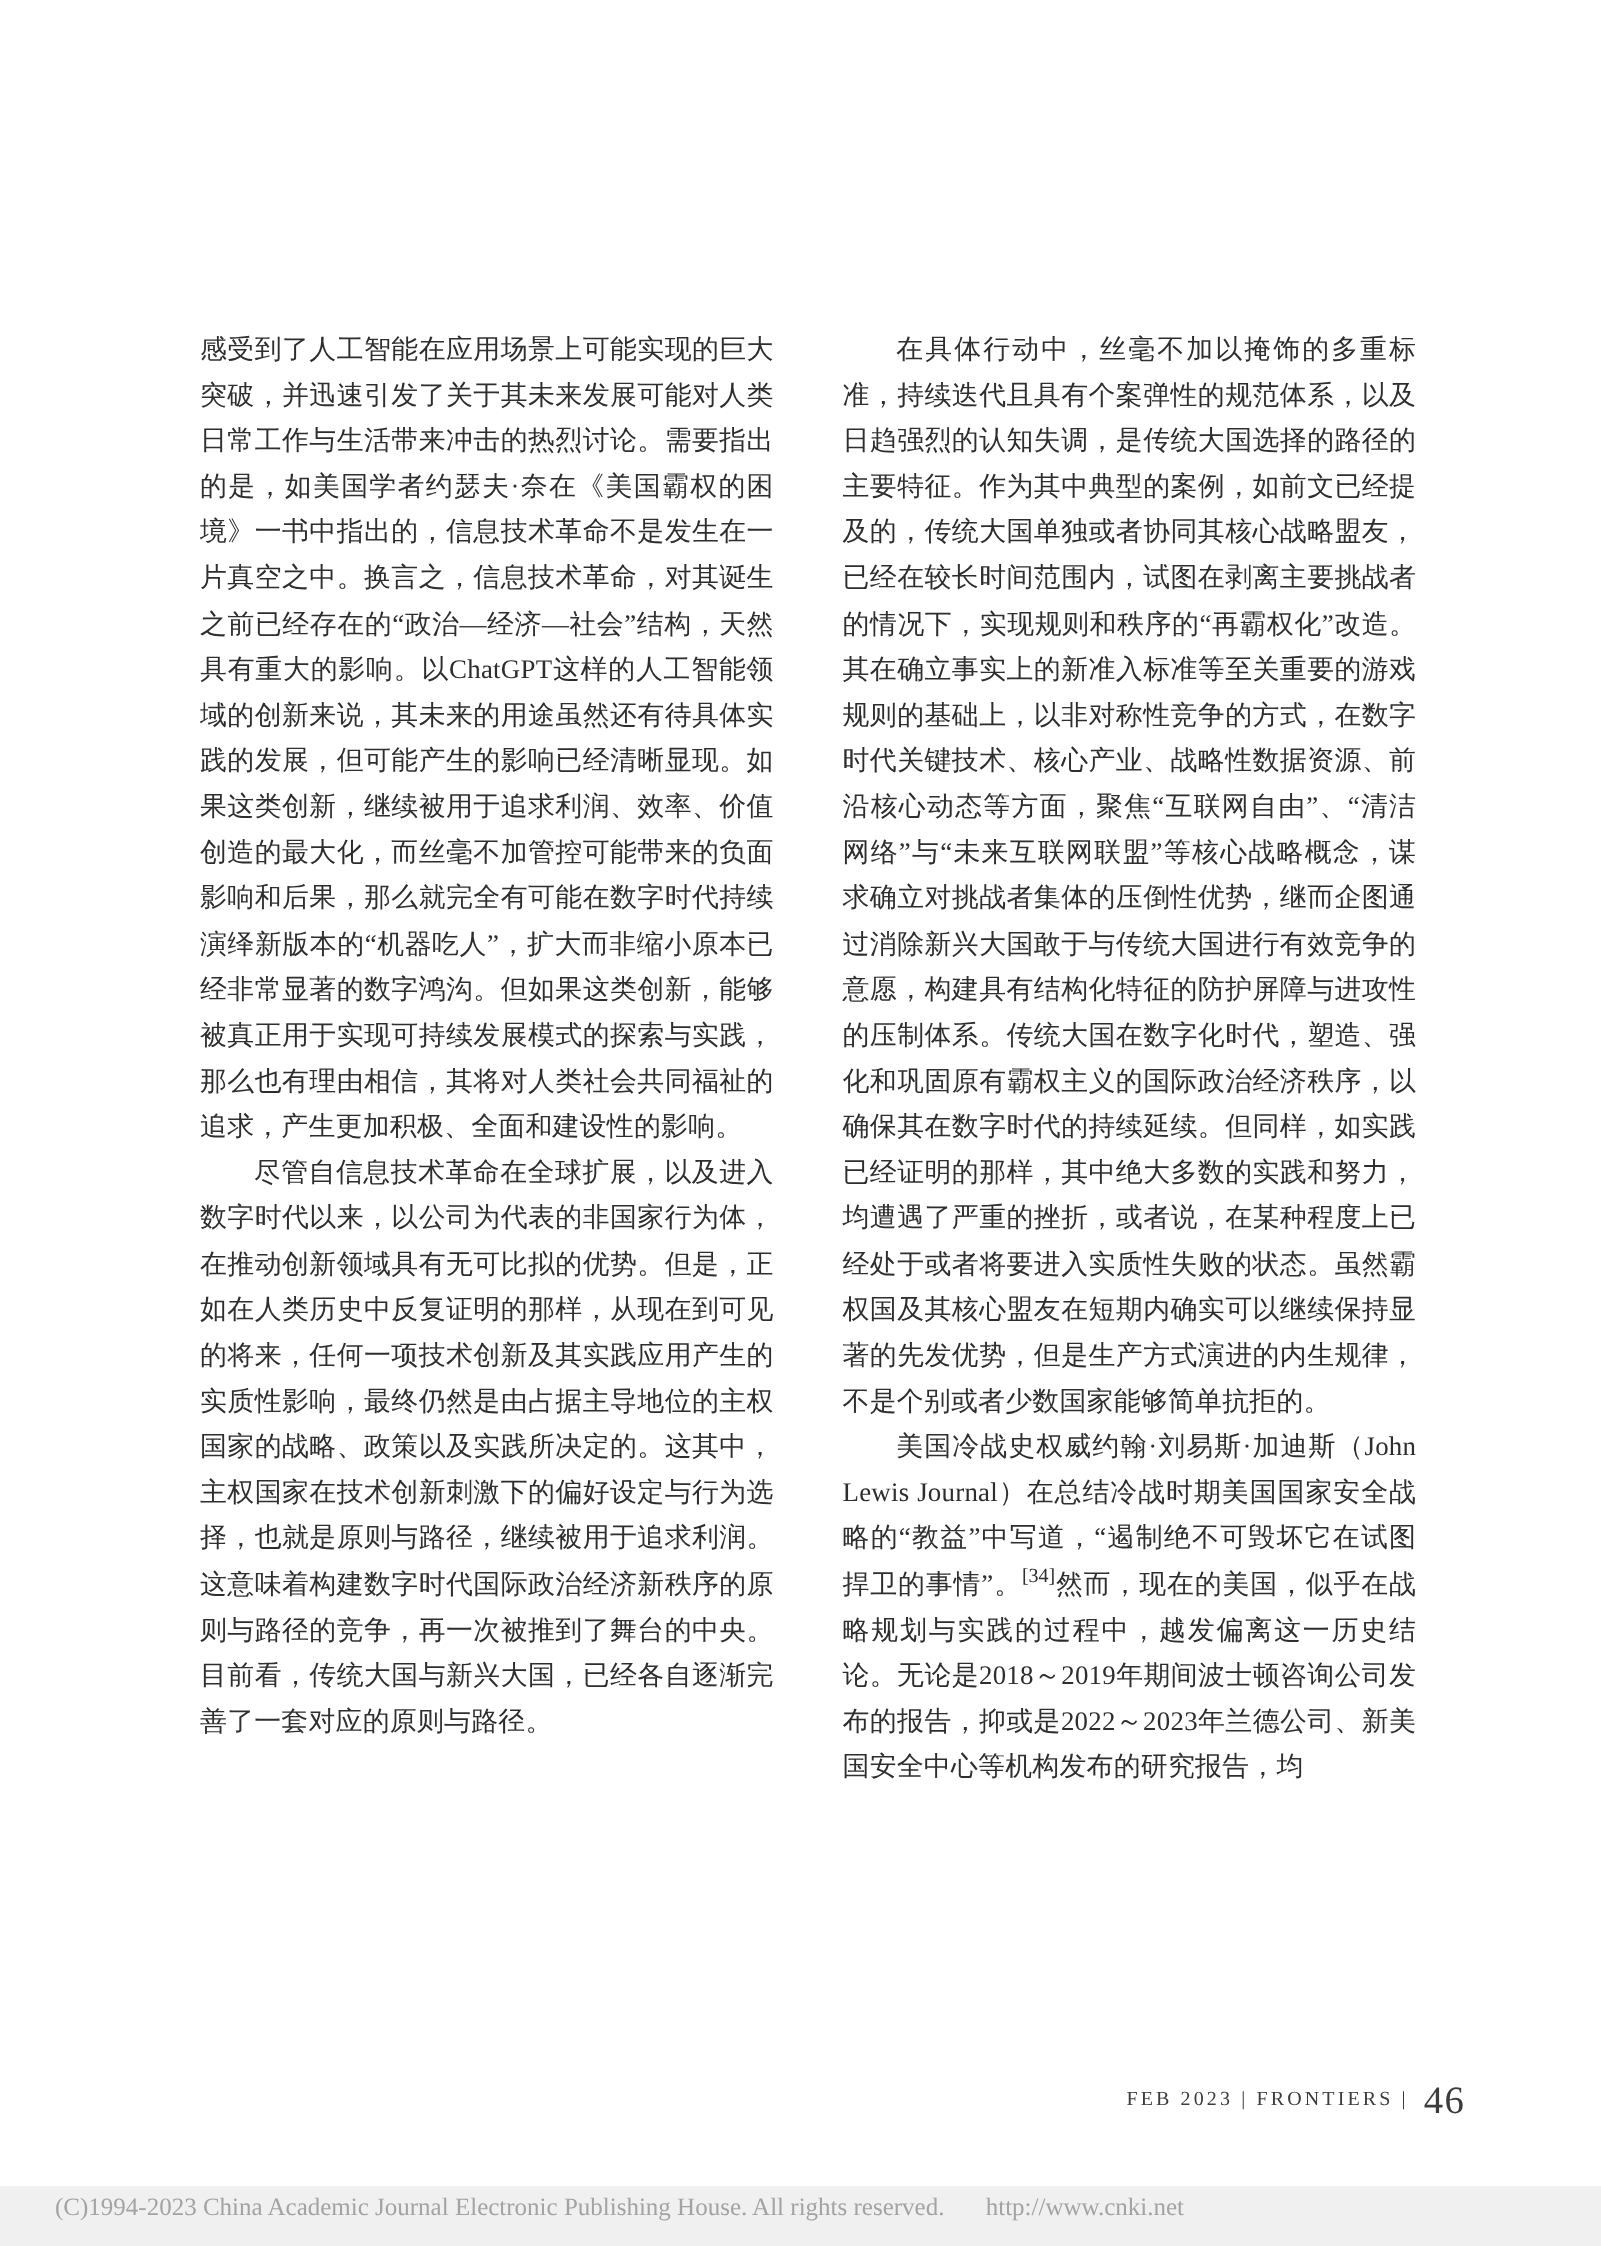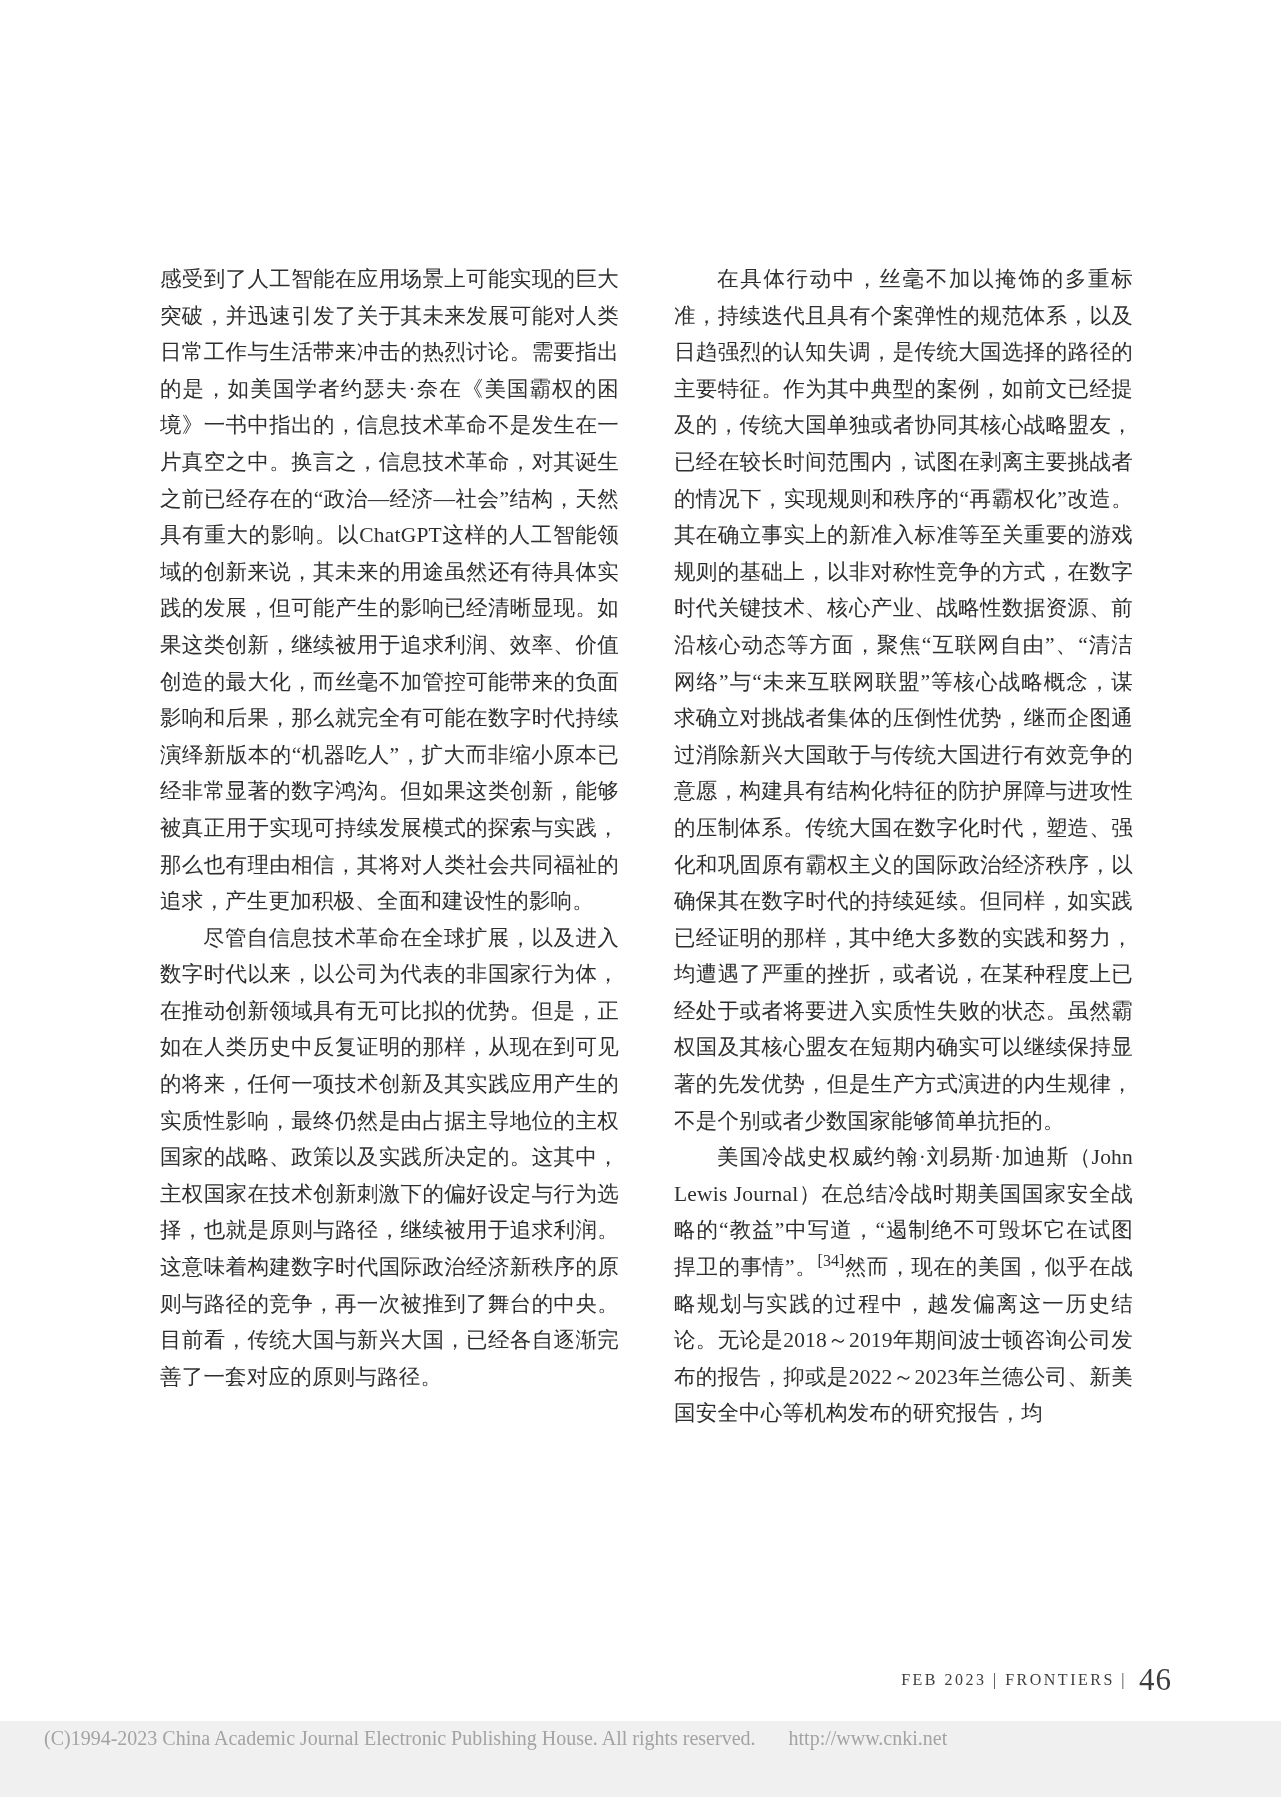--- a/index.html
+++ b/index.html
@@ -49,21 +49,21 @@
   .page-number {
     font-size:31px;
     letter-spacing:1px;
     color:#3c3c3c;
   }
   .copyright-bar {
     position:absolute;
     left:0;
     bottom:0;
     width:1281px;
-    height:76px;
+    height:48px;
     background:#f0f0f0;
     padding:6px 0 0 44px;
     color:#a3a3a3;
     font-size:20px;
     white-space:nowrap;
     font-family:Liberation Serif, serif;
   }
   .cnki-url { margin-left:28px; }
 </style>
 </head>

